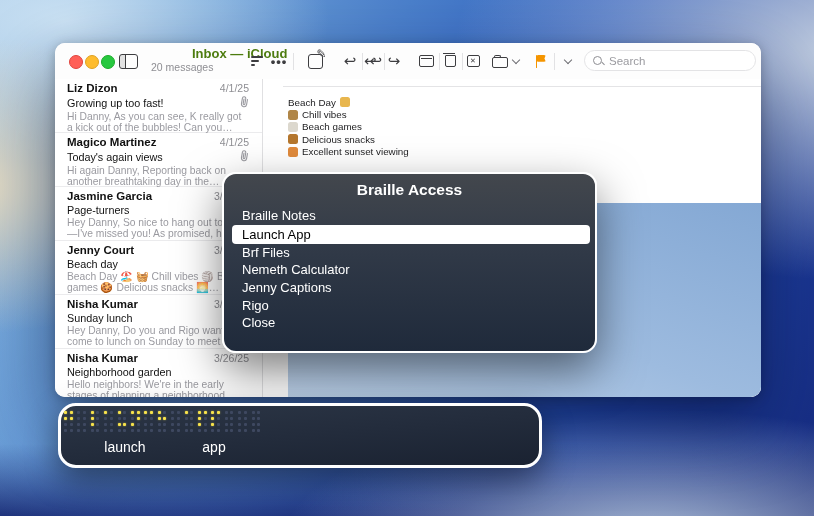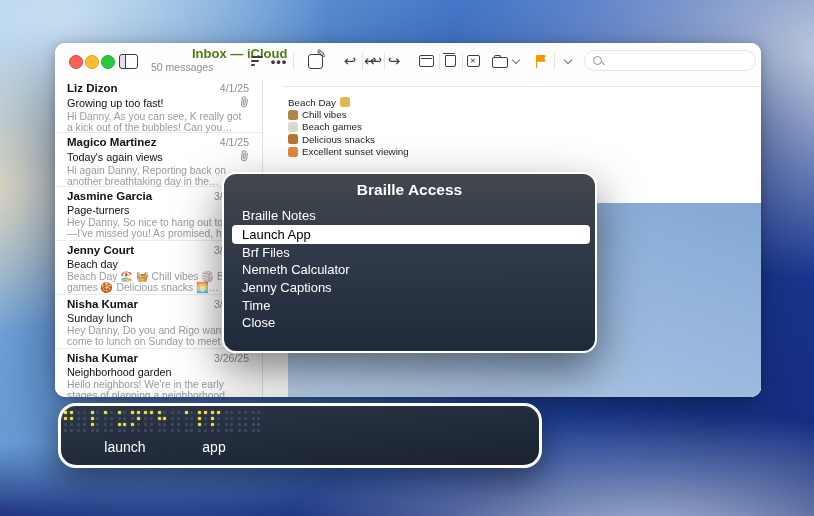--- a/index.html
+++ b/index.html
@@ -122,21 +122,21 @@
     <span class="tl red"></span>
     <span class="tl yellow"></span>
     <span class="tl green"></span>
 
     <span class="sb-btn">
         <span class="sb"></span>
       </span>
 
     <span class="titleblock">
       <div class="wtitle">Inbox — iCloud</div>
-      <div class="wsub">50 messages</div>
+      <div class="wsub">20 messages</div>
     </span>
 
     <span class="icon-btn" style="left:189px">
       <span class="filter-lines">
           <i></i>
           <i></i>
           <i></i>
         </span>
     </span>
     <span class="icon-btn" style="left:211px">
@@ -182,20 +182,21 @@
     <span class="icon-btn" style="left:473px">
       <span class="flagwrap"></span>
     </span>
     <span class="tb-sep" style="left:499px"></span>
     <span class="icon-btn" style="left:500px">
       <span class="chev"></span>
     </span>
 
     <span class="search-field">
       <span class="mag"></span>
+      <input type="text" placeholder="Search" style="">
     </span>
   </div>
 
   <div class="main">
     <div class="list-pane" id="message-list">
         <div class="msg-row">
           <div class="hdr">
             <span class="sender">Liz Dizon</span>
             <span class="date">4/1/25</span>
           </div>
@@ -291,21 +292,21 @@
 </div>
 
 <div class="braille-panel">
   <div class="bp-title">Braille Access</div>
   <div class="bp-menu" id="bp-menu">
       <div class="bp-item">Braille Notes</div>
       <div class="bp-item selected">Launch App</div>
       <div class="bp-item">Brf Files</div>
       <div class="bp-item">Nemeth Calculator</div>
       <div class="bp-item">Jenny Captions</div>
-      <div class="bp-item">Time</div>
+      <div class="bp-item">Rigo</div>
       <div class="bp-item">Close</div>
     </div>
 </div>
 
 <div class="braille-bar">
   <div class="cells" id="braille-cells">
       <div class="bcell" style="left: 0px;">
         <span class="bdot lit" style="left: 0px; top: 0px;"></span>
         <span class="bdot lit" style="left: 0px; top: 6px;"></span>
         <span class="bdot" style="left: 0px; top: 12px;"></span>

